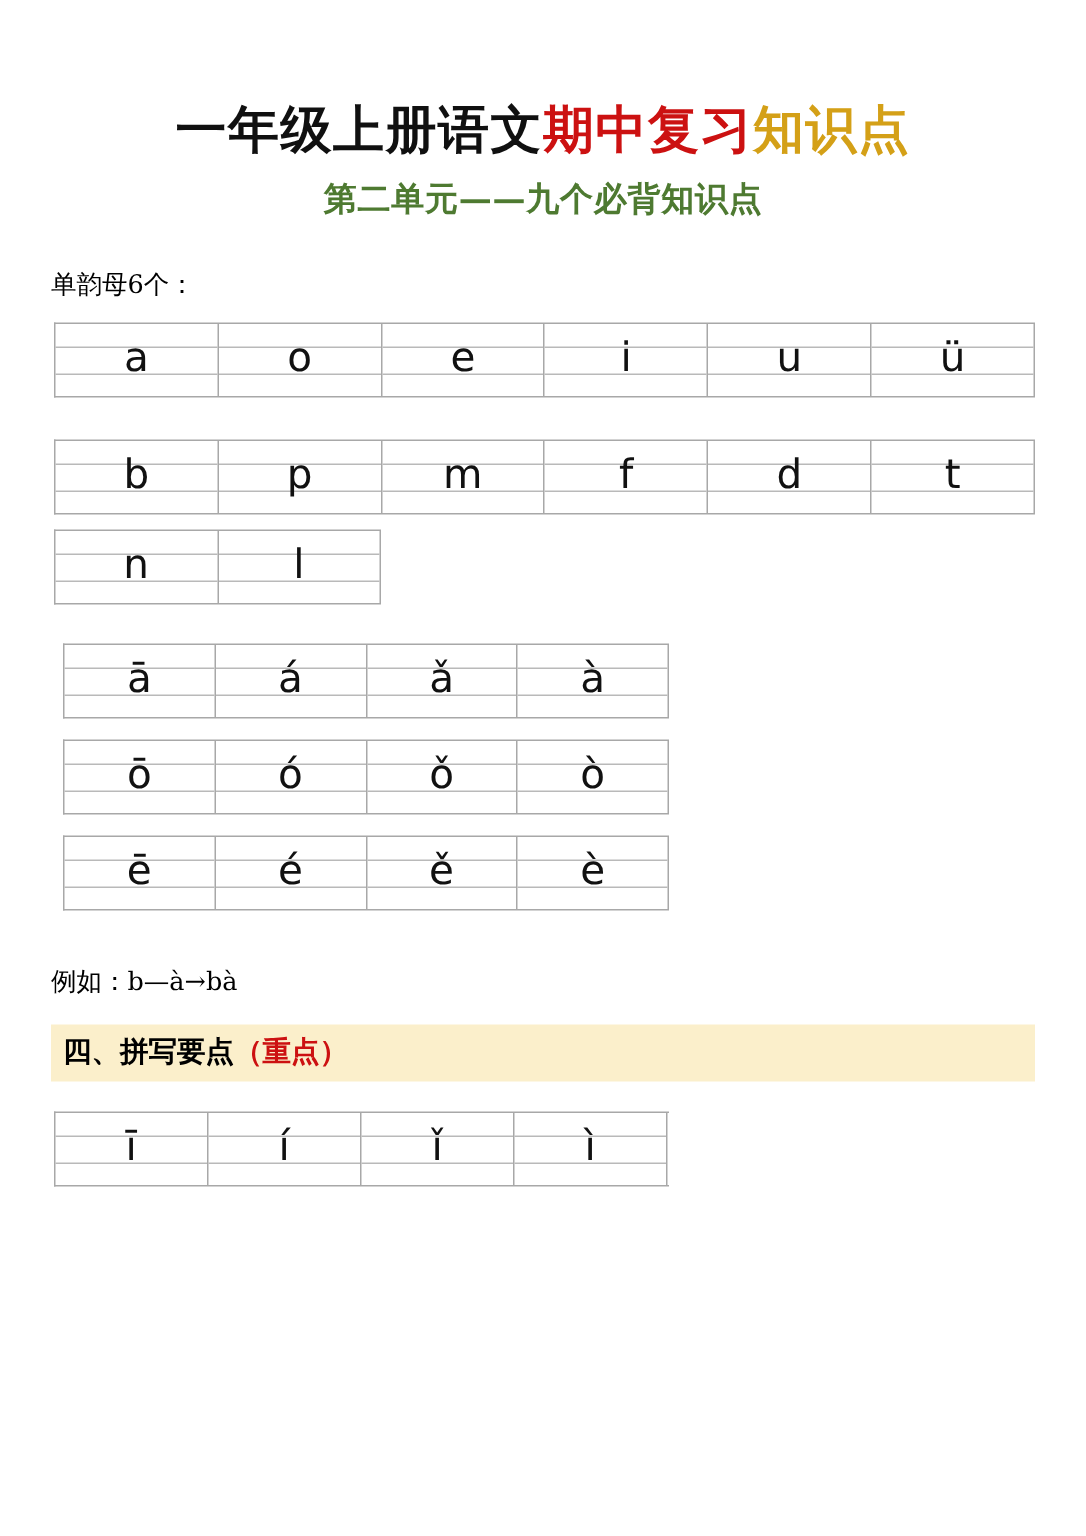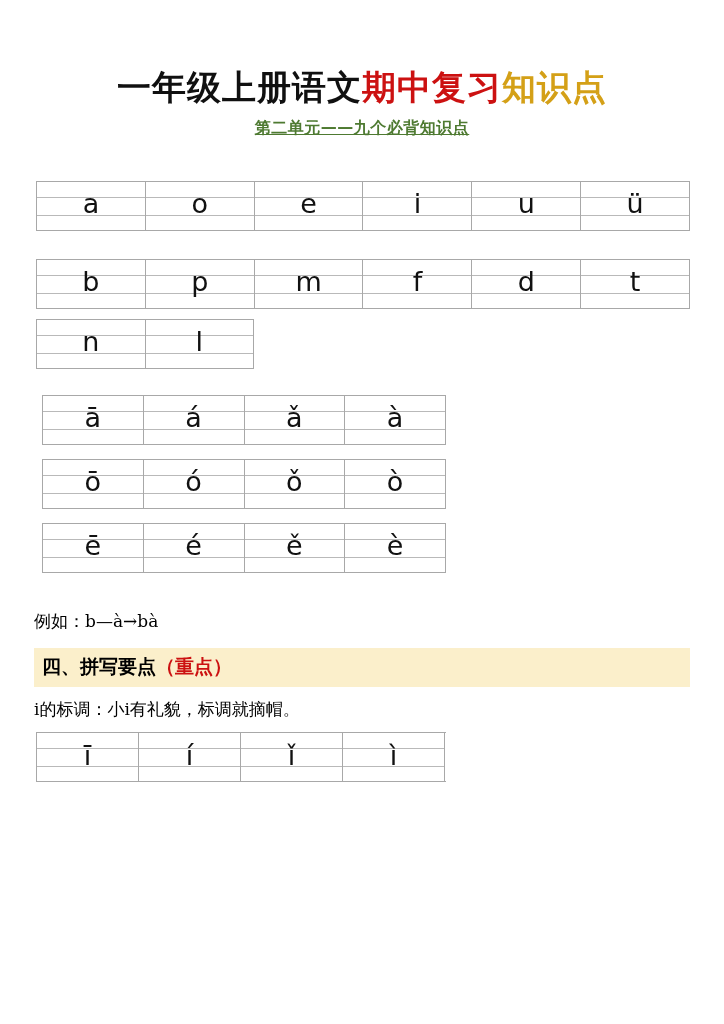--- a/index.html
+++ b/index.html
@@ -36,26 +36,25 @@
     letter-spacing: 1px;
     line-height: 1.25;
     white-space: nowrap;
   }
   .t-black { color: #101010; }
   .t-red   { color: #CC1111; }
   .t-gold  { color: #D4A017; }
 
   .doc-subtitle {
     margin-top: 9px;
-    font-size: 16px;
+    font-size: 22px;
     font-weight: bold;
     color: #4E7A31;
     letter-spacing: 0.5px;
     white-space: nowrap;
-    text-decoration: underline;
   }
 
   
   .section-band {
     background: #FBEFCB;
     margin: 0 34px;
     padding: 7px 8px 8px 8px;
     font-size: 19px;
     font-weight: bold;
     line-height: 1.25;
@@ -156,20 +155,21 @@
     <div class="doc-title">
       <span class="t-black">一年级上册语文</span><span class="t-red">期中复习</span><span class="t-gold">知识点</span>
     </div>
     <div class="doc-subtitle">第二单元——九个必背知识点</div>
   </div>
 
   <div class="sp16"></div>
 
 
   <div class="sp14"></div>
+  <div class="body-line">单韵母6个：</div>
   <div class="sp12"></div>
 
   <div class="grid grid-w6">
     <div class="grid-cell">
         <span class="glyph">a</span>
       </div>
     <div class="grid-cell">
         <span class="glyph">o</span>
       </div>
     <div class="grid-cell">
@@ -281,21 +281,20 @@
   <div class="sp10"></div>
   <div class="sp12"></div>
   <div class="body-line">例如：b—à→bà</div>
   <div class="sp14"></div>
 
   <div class="section-band">
     <span>四、拼写要点</span><span class="sec-note">（重点）</span>
   </div>
 
   <div class="sp10"></div>
-  <div class="body-line">i的标调：小i有礼貌，标调就摘帽。</div>
   <div class="sp10"></div>
 
   <div class="grid grid-w4i">
     <div class="grid-cell">
         <span class="glyph">ī</span>
       </div>
     <div class="grid-cell">
         <span class="glyph">ı́</span>
       </div>
     <div class="grid-cell">

